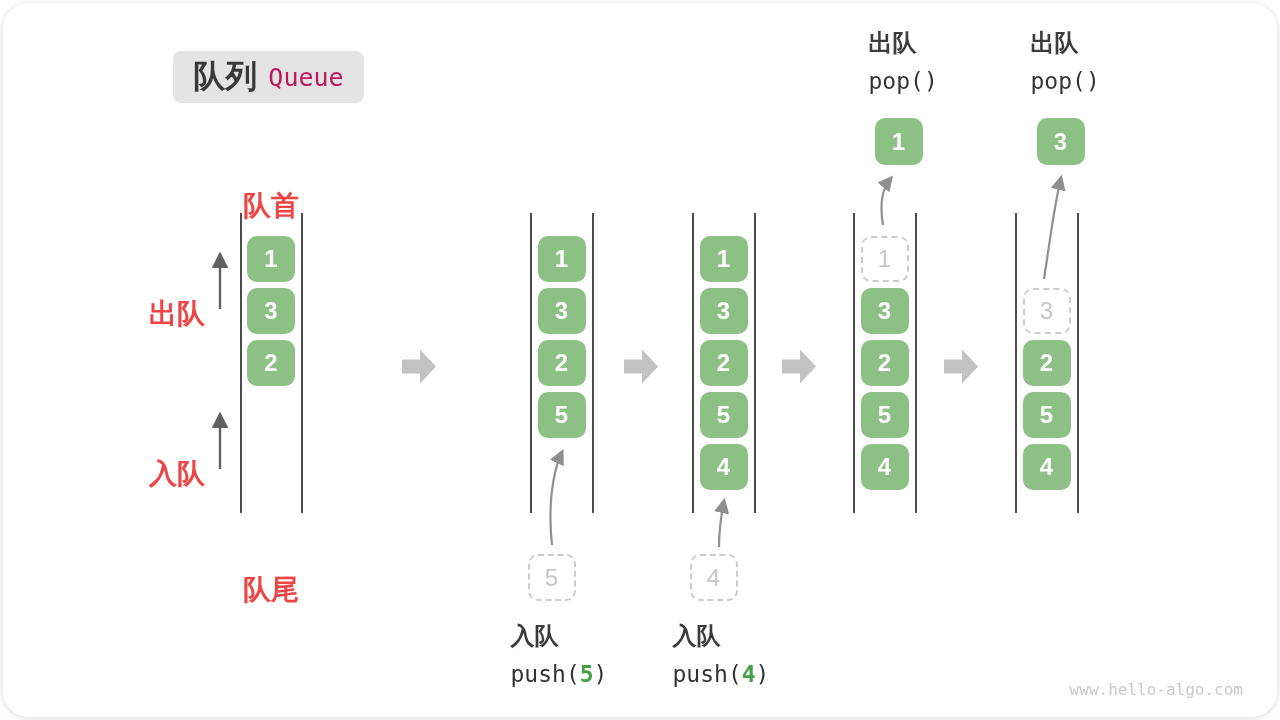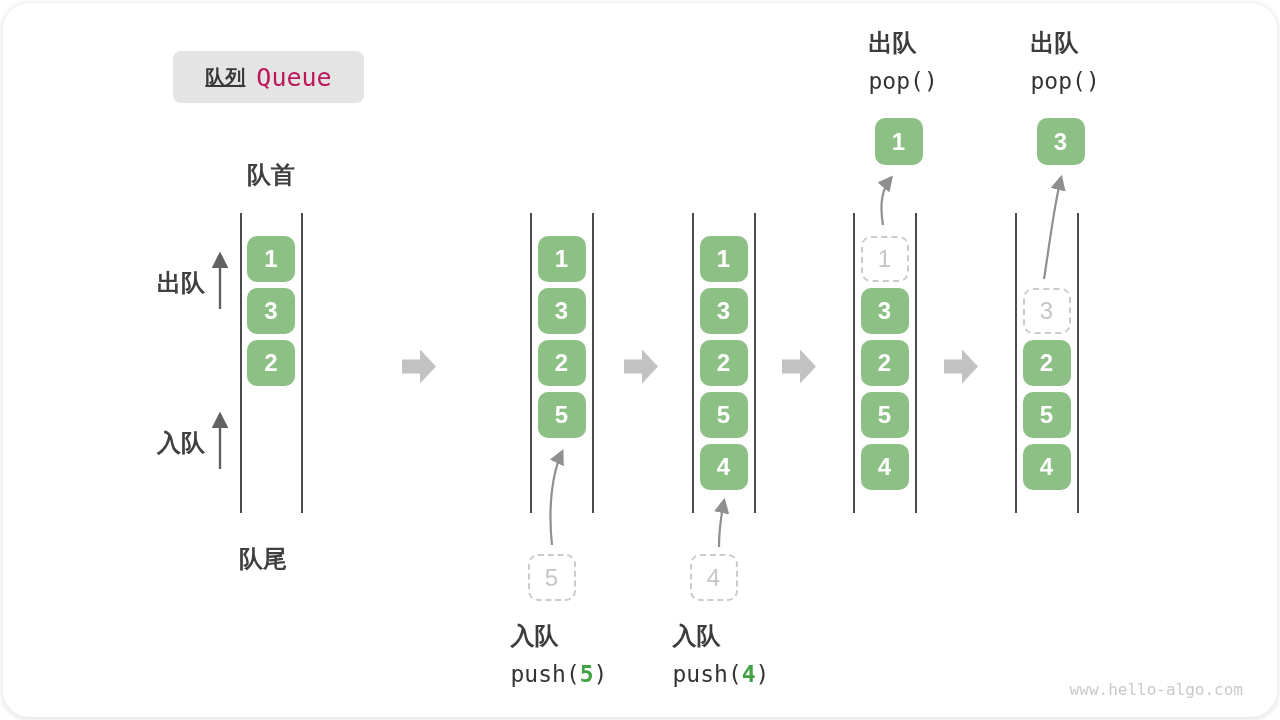--- a/index.html
+++ b/index.html
@@ -11,23 +11,23 @@
     position:absolute;left:3px;top:3px;width:1274px;height:714px;
     background:#ffffff;border-radius:26px;
     box-shadow:0 1px 7px rgba(0,0,0,0.16);
   }
   .abs{position:absolute;}
   .title-box{
     position:absolute;left:170px;top:48px;width:191px;height:52px;
     background:#E4E4E4;border-radius:8px;
     display:flex;align-items:center;justify-content:center;gap:11px;
   }
-  .title-zh{font-size:20px;font-weight:bold;color:#383838;text-decoration:underline;}
+  .title-zh{font-size:32px;font-weight:bold;color:#383838;}
   .title-en{font-family:"DejaVu Sans Mono","Liberation Mono",monospace;font-size:25px;color:#be185d;}
-  .cjk-label{font-size:24px;font-weight:bold;color:#404040;white-space:nowrap;}
+  .cjk-label{font-size:28px;font-weight:bold;color:#ef4444;white-space:nowrap;margin-top:28px;}
   .rail{position:absolute;width:2px;background:#4C4C4C;top:210px;height:300px;}
   .qbox{
     position:absolute;width:48px;height:46px;border-radius:10px;
     background:#8DC084;color:#ffffff;font-size:24px;font-weight:bold;
     display:flex;align-items:center;justify-content:center;
   }
   .qbox.dashed{
     background:transparent;border:2px dashed #CBCBCB;color:#C6C6C6;
     font-weight:normal;box-sizing:border-box;
   }
@@ -49,21 +49,21 @@
 <body>
 
 <div class="card">
 
   <div class="title-box">
     <span class="title-zh">队列</span>
     <span class="title-en">Queue</span>
   </div>
 
   <div class="cjk-label abs" style="left:208px;top:156px;width:120px;text-align:center;">队首</div>
-  <div class="cjk-label abs" style="left:200px;top:540px;width:120px;text-align:center;">队尾</div>
+  <div class="cjk-label abs" style="left:208px;top:540px;width:120px;text-align:center;">队尾</div>
   <div class="cjk-label abs" style="left:100px;top:264px;width:102px;text-align:right;">出队</div>
   <div class="cjk-label abs" style="left:100px;top:424px;width:102px;text-align:right;">入队</div>
 
   <div id="stages">
       <div class="rail" style="left: 236.5px;"></div>
       <div class="rail" style="left: 298px;"></div>
       <div class="qbox" style="left: 244px; top: 233px;">1</div>
       <div class="qbox" style="left: 244px; top: 285px;">3</div>
       <div class="qbox" style="left: 244px; top: 337px;">2</div>
       <div class="rail" style="left: 527px;"></div>

